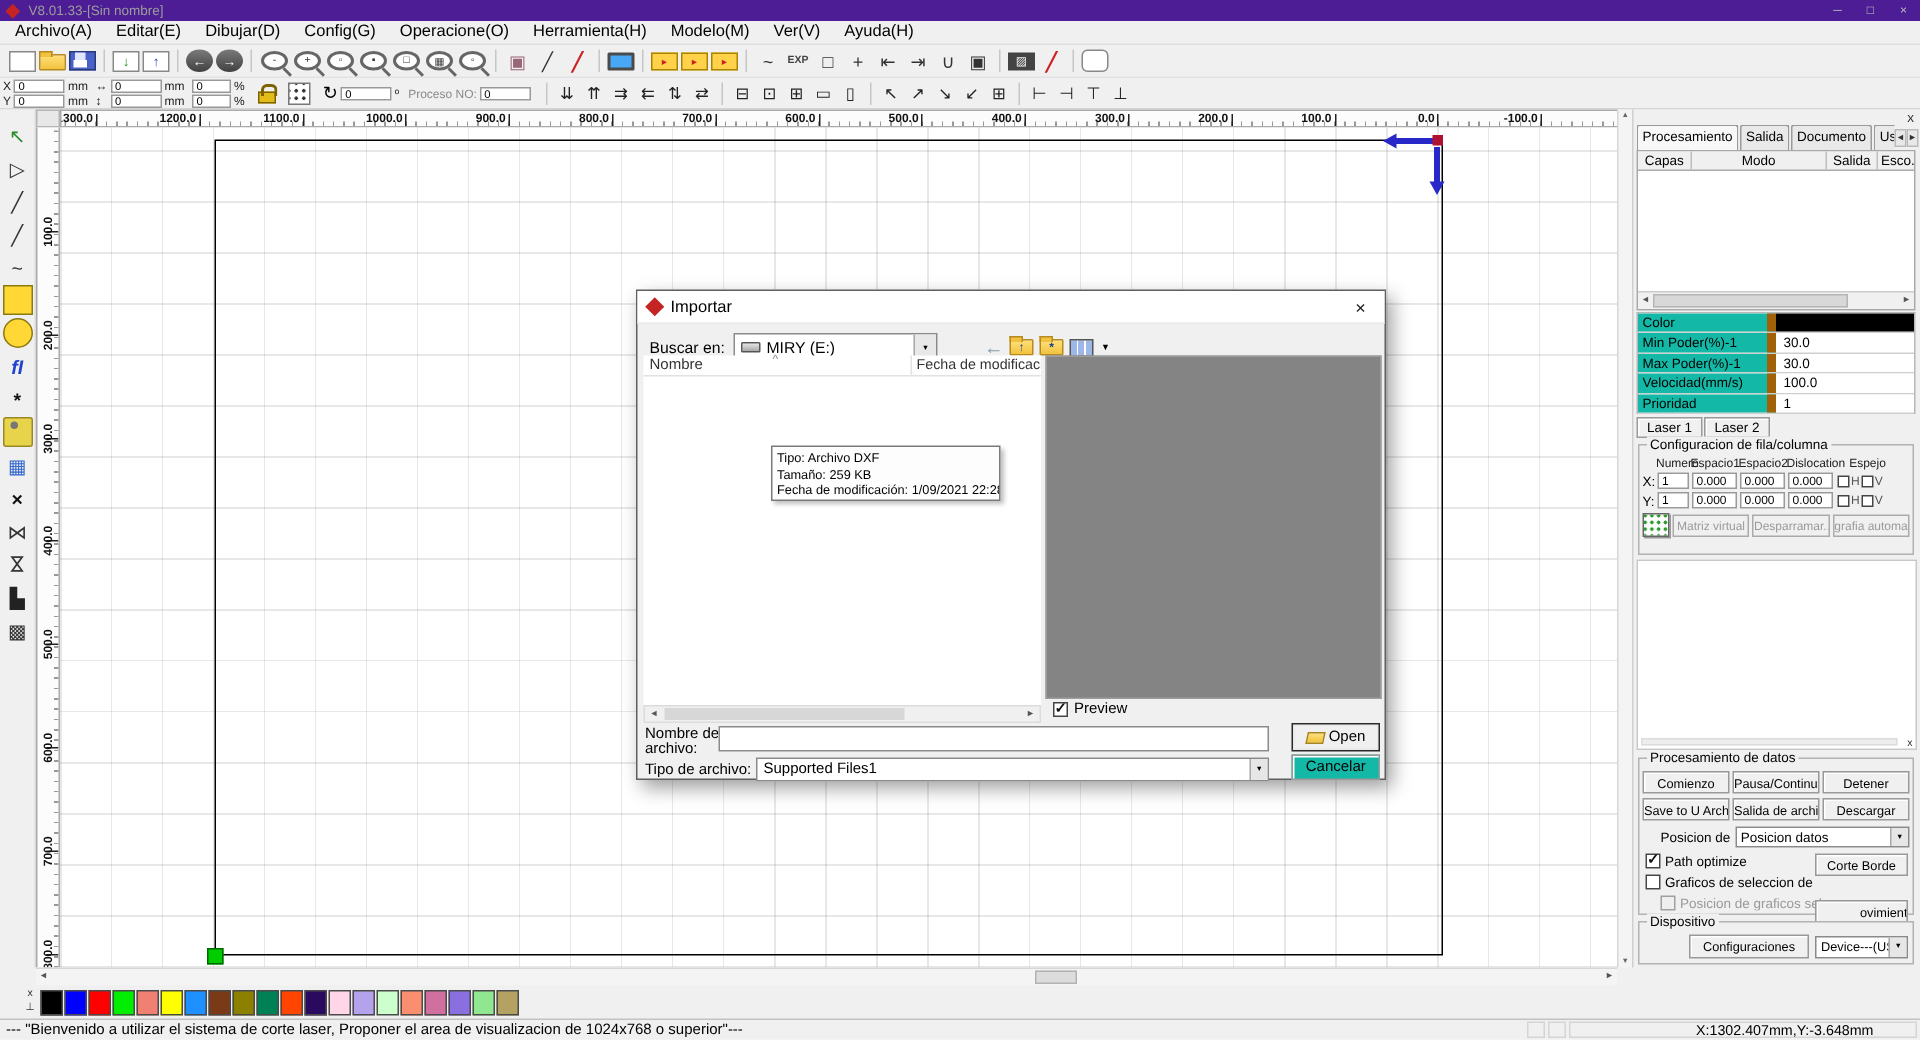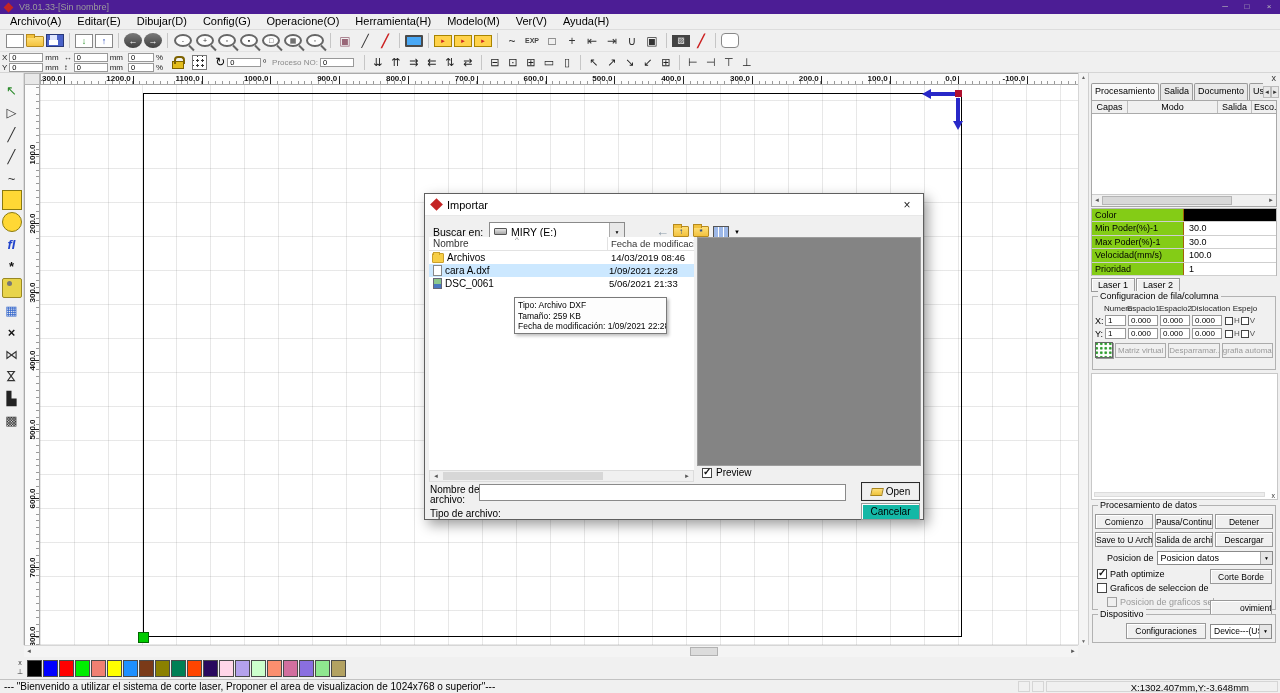--- a/index.html
+++ b/index.html
@@ -114,21 +114,21 @@
 .layer-table{position:absolute;top:27px;left:2px;width:186px;height:107px;border:1px solid #a8a8a8;background:#fff;}
 .lt-head{display:flex;height:13px;background:#f0f0f0;border-bottom:1px solid #aaa;}
 .lt-cell{border-right:1px solid #bdbdbd;padding:1px 2px;overflow:hidden;white-space:nowrap;text-align:center;font-size:9px;}
 .lt-c1{width:36px;}.lt-c2{width:90px;}.lt-c3{width:34px;}.lt-c4{flex:1;border-right:none;text-align:left;}
 .lt-scroll{position:absolute;bottom:0;left:0;right:0;height:12px;background:#f0f0f0;border-top:1px solid #ccc;font-size:6px;color:#555;}
 .lt-scroll .sa-l{position:absolute;left:2px;top:2px;}
 .lt-scroll .sa-r{position:absolute;right:2px;top:2px;}
 .lt-thumb{position:absolute;left:10px;top:1px;width:130px;height:9px;background:#d8d8d8;border:1px solid #b5b5b5;}
 .props{position:absolute;top:135px;left:2px;width:186px;border:1px solid #b8b8b8;border-bottom:none;}
 .prow{display:flex;height:13.4px;border-bottom:1px solid #cfcfcf;background:#fff;}
-.plabel{width:92px;background:#84cc16;border-right:1px solid #a16207;padding:1px 3px;font-size:9px;white-space:nowrap;overflow:hidden;}
+.plabel{width:92px;background:#14b8a6;border-right:6px solid #a16207;padding:1px 3px;font-size:9px;white-space:nowrap;overflow:hidden;}
 .pvalue{flex:1;padding:1px 5px;font-size:9px;}
 .pvalue.colorcell{padding:0;}
 .laser-tabs{position:absolute;top:205px;left:2px;display:flex;gap:1px;}
 .ltab{border:1px solid #9a9a9a;background:#f0f0f0;padding:1px 6px;font-size:9px;box-shadow:inset 1px 1px 0 #fff;}
 .gbox{position:absolute;left:3px;width:184px;border:1px solid #b2b2b2;background:#f0f0f0;}
 .glegend{position:absolute;top:-6px;left:5px;background:#f0f0f0;padding:0 2px;font-size:9px;white-space:nowrap;}
 #gbox-rowcol{top:223px;height:74px;}
 .rc-heads{display:flex;padding:7px 0 0 11px;font-size:8px;color:#222;}
 .rc-heads span{flex:none;text-align:center;}
 .rc-h1{width:23px;}.rc-h2{width:32px;}.rc-h3{width:32px;}.rc-h4{width:32px;}.rc-h5{width:44px;}
@@ -632,37 +632,20 @@
     <span class="nav-folder">*</span>
     <span class="i-views"></span>
     <span class="views-caret">▼</span>
   </div>
   <div class="dlg-list">
     <div class="dl-head">
       <span class="dl-h1">Nombre</span>
       <span class="dl-caret">^</span>
       <span class="dl-h2">Fecha de modificación</span>
     </div>
-    <div>
-        <div class="frow">
-          <span class="ficon fi-folder"></span>
-          <span class="fname">Archivos</span>
-          <span class="fdate">14/03/2019 08:46</span>
-        </div>
-        <div class="frow selected">
-          <span class="ficon fi-dxf-file"></span>
-          <span class="fname">cara A.dxf</span>
-          <span class="fdate">1/09/2021 22:28</span>
-        </div>
-        <div class="frow">
-          <span class="ficon fi-image-file"></span>
-          <span class="fname">DSC_0061</span>
-          <span class="fdate">5/06/2021 21:33</span>
-        </div>
-      </div>
   </div>
   <div class="dl-hscroll">
     <span class="sa-l">◄</span>
     <span class="dl-thumb"></span>
     <span class="sa-r">►</span>
   </div>
   <div class="dlg-preview"></div>
   <div class="dlg-prevcb">
     <span class="cb checked"></span>
     <span>Preview</span>
@@ -672,14 +655,18 @@
     <div>Tamaño: 259 KB</div>
     <div>Fecha de modificación: 1/09/2021 22:28</div>
   </div>
   <div class="dlg-fnlabel">Nombre de archivo:</div>
   <div class="dlg-fninput"></div>
   <div class="dlg-open">
     <span class="i-openfolder"></span>
     <span>Open</span>
   </div>
   <div class="dlg-ftlabel">Tipo de archivo:</div>
+  <div class="dlg-ftselect">
+    <span>Supported Files1</span>
+    <span class="sel-arrow" style="height:14px;line-height:14px;">▼</span>
+  </div>
   <div class="dlg-cancel">Cancelar</div>
 </div>
 
 </body></html>

